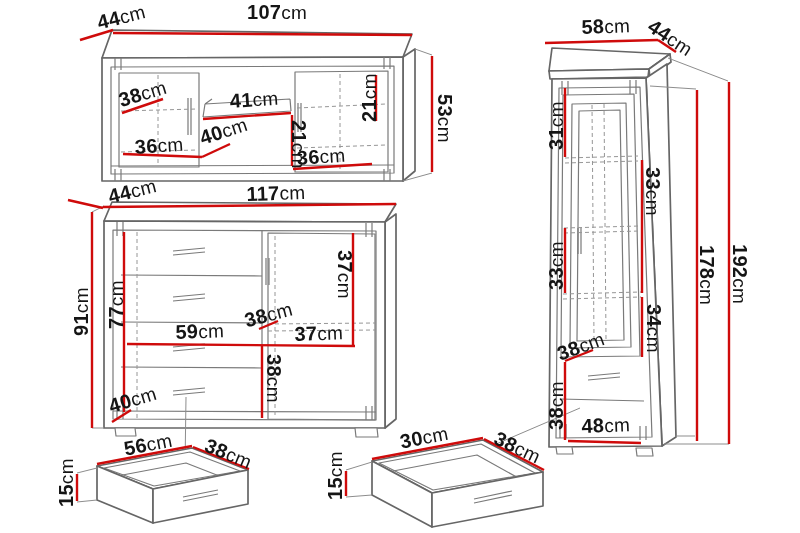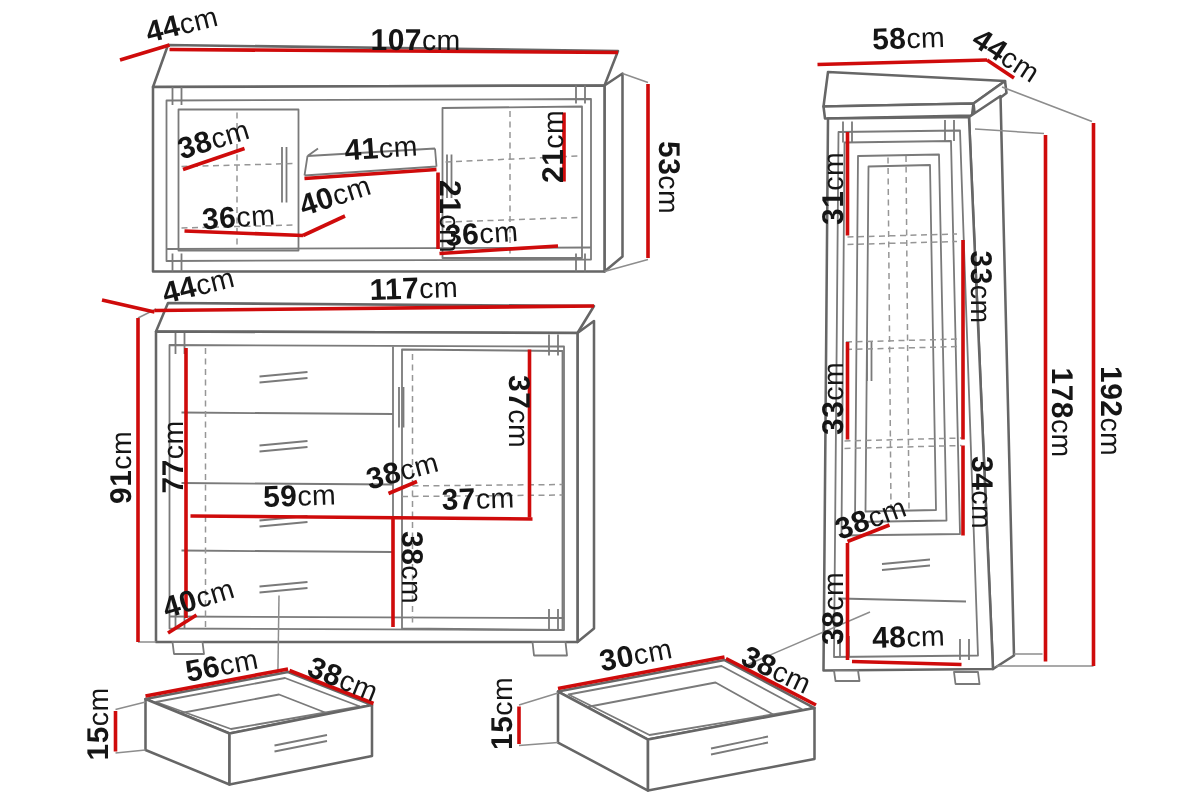--- a/index.html
+++ b/index.html
@@ -136,21 +136,21 @@
     <path class="ext" d="M372,462 L346,470 M372,495 L346,497"></path>
   </g>
   <g>
     <path class="red" d="M372,459 L483,438"></path>
     <path class="red" d="M484,439 L544,470"></path>
     <path class="red" d="M346,471 L346,496"></path>
   </g>
 </svg>
 
 <div class="dim" style="left:95px;top:12px;transform:rotate(-14deg)"><span class="num">44</span><span class="u">cm</span></div>
-<div class="dim" style="left:247px;top:16px"><span class="num">107</span><span class="u">cm</span></div>
+<div class="dim" style="left:247px;top:1px"><span class="num">107</span><span class="u">cm</span></div>
 <div class="dim" style="left:456px;top:94px;transform:rotate(90deg)"><span class="num">53</span><span class="u">cm</span></div>
 <div class="dim" style="left:116px;top:90px;transform:rotate(-17deg)"><span class="num">38</span><span class="u">cm</span></div>
 <div class="dim" style="left:229px;top:90px;transform:rotate(-4deg)"><span class="num">41</span><span class="u">cm</span></div>
 <div class="dim" style="left:358px;top:122px;transform:rotate(-90deg)"><span class="num">21</span><span class="u">cm</span></div>
 <div class="dim" style="left:310px;top:120px;transform:rotate(90deg)"><span class="num">21</span><span class="u">cm</span></div>
 <div class="dim" style="left:134px;top:136px;transform:rotate(-4deg)"><span class="num">36</span><span class="u">cm</span></div>
 <div class="dim" style="left:197px;top:128px;transform:rotate(-18deg)"><span class="num">40</span><span class="u">cm</span></div>
 <div class="dim" style="left:296px;top:147px;transform:rotate(-4deg)"><span class="num">36</span><span class="u">cm</span></div>
 
 <div class="dim" style="left:106px;top:186px;transform:rotate(-14deg)"><span class="num">44</span><span class="u">cm</span></div>

